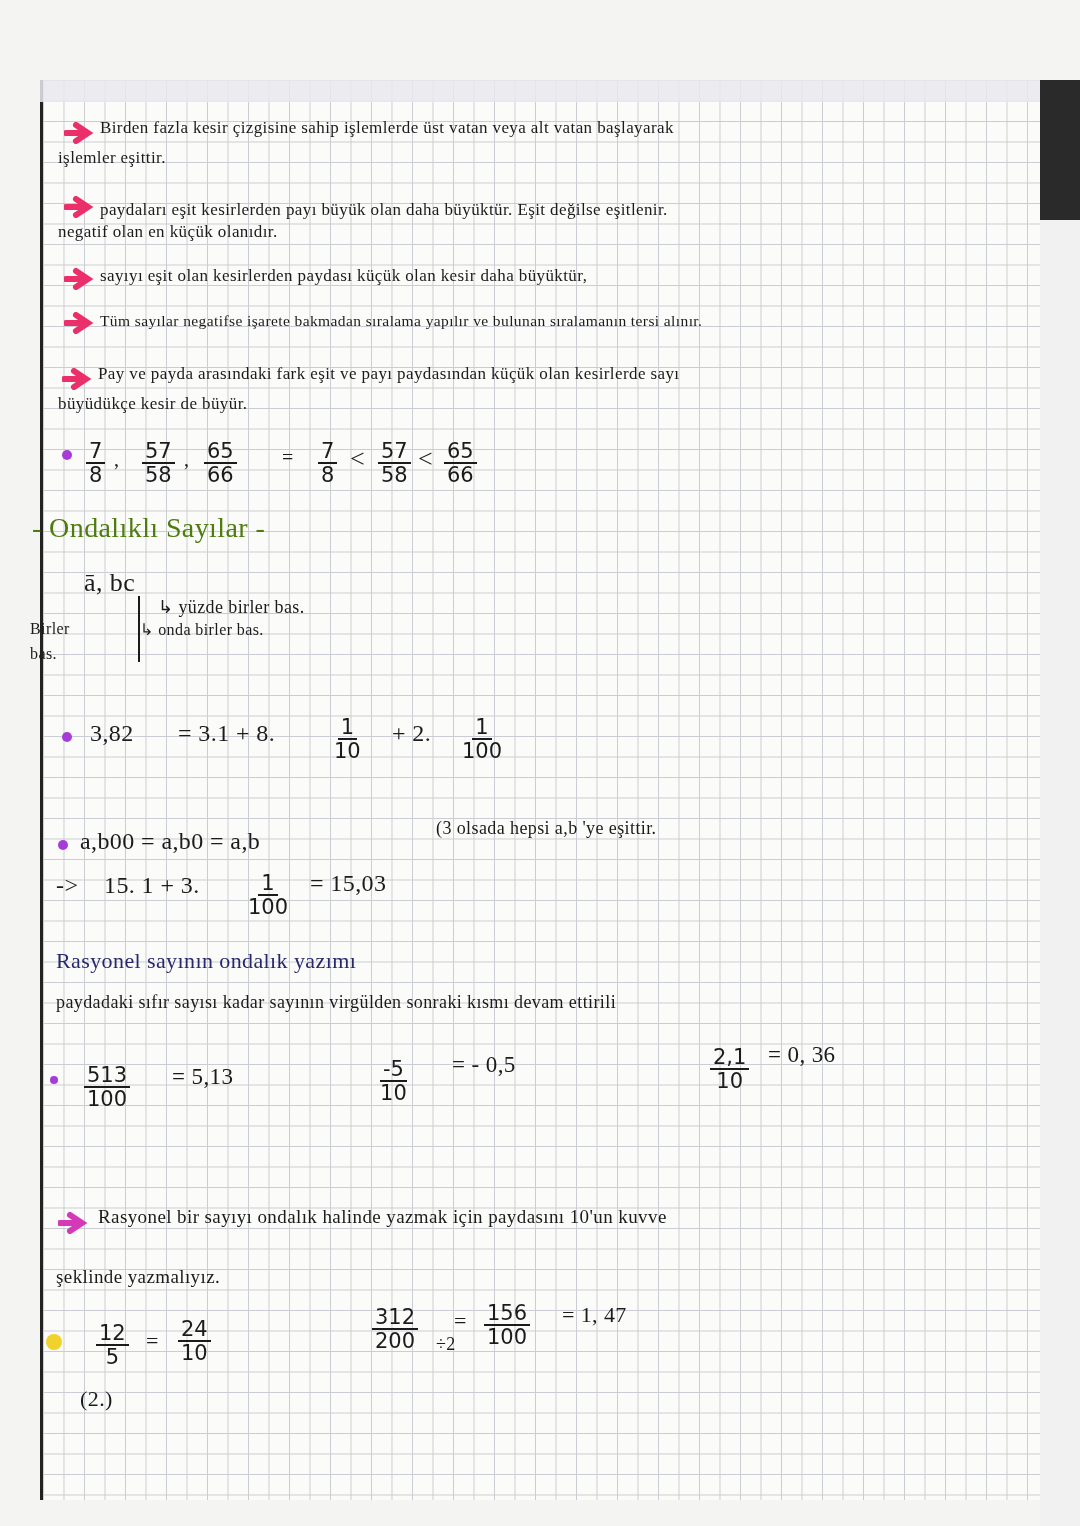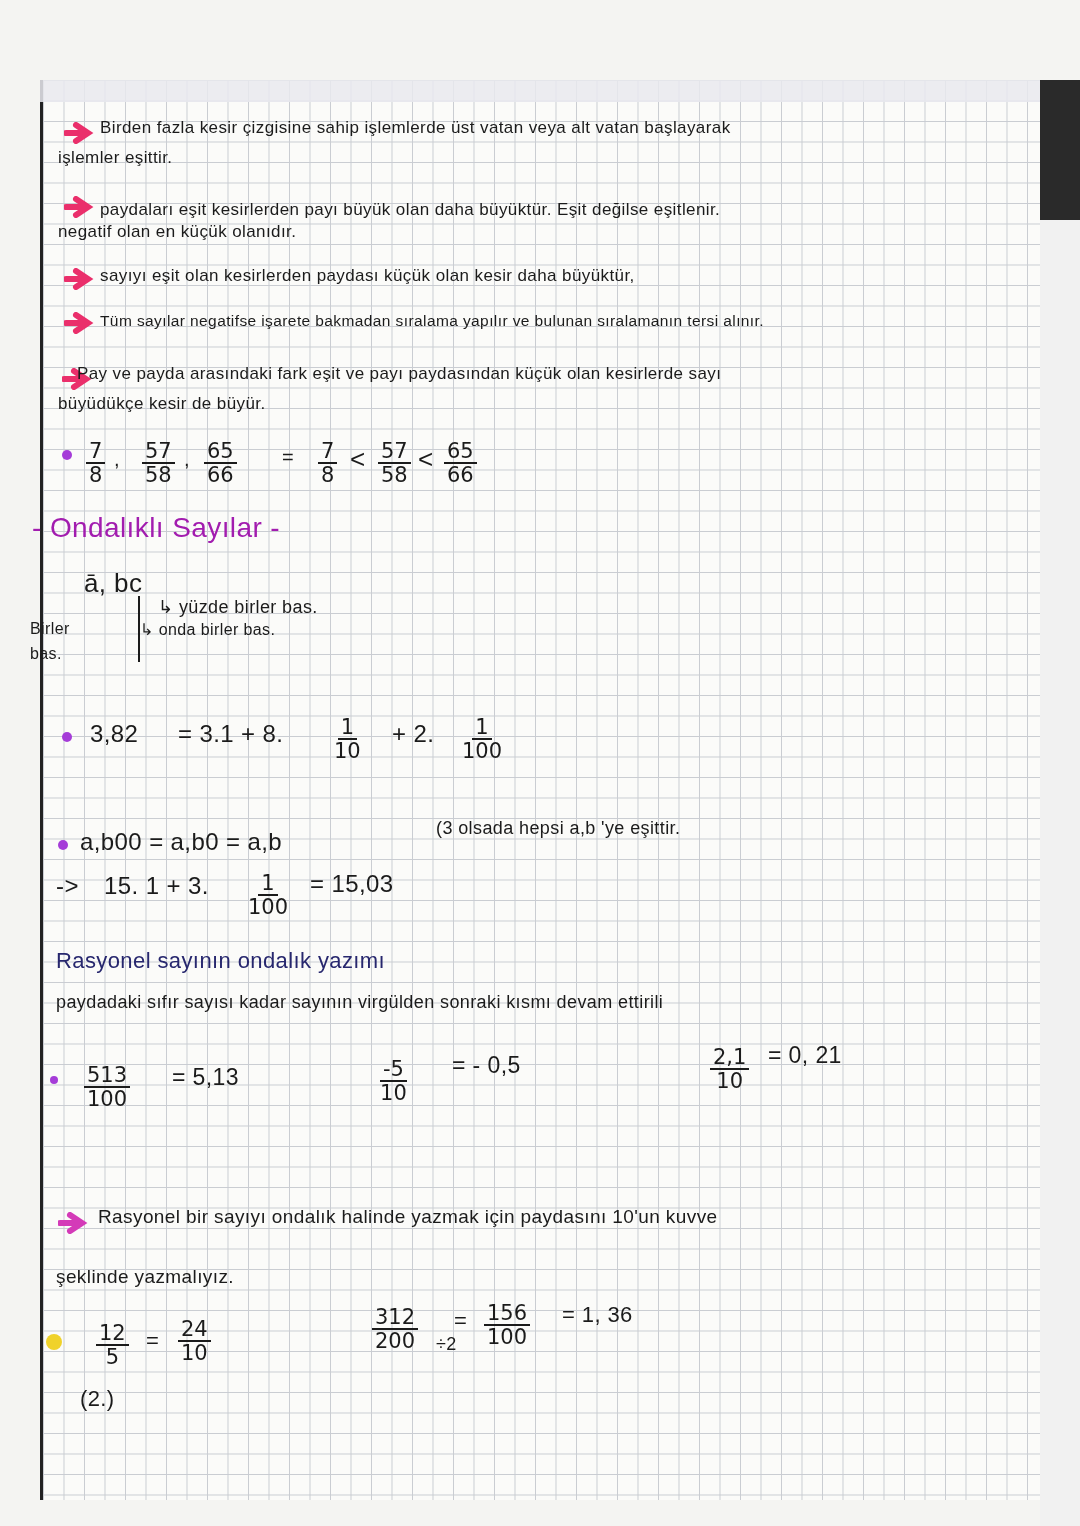--- a/index.html
+++ b/index.html
@@ -3,21 +3,21 @@
 <meta charset="utf-8">
 <style>
   html,body{margin:0;padding:0;}
   body{width:1080px;height:1526px;background:#f4f4f2;position:relative;overflow:hidden;font-family:"DejaVu Sans",sans-serif;color:#1b1b1b;}
   .page{position:absolute;left:40px;top:80px;width:1005px;height:1420px;background-color:#fbfbf9;
     background-image:linear-gradient(#c9ccd2 1px,transparent 1px),linear-gradient(90deg,#c9ccd2 1px,transparent 1px);
     background-size:20.5px 20.5px;border-left:3px solid #222;}
   .topband{position:absolute;left:40px;top:80px;width:1005px;height:22px;background:#e9e9ee;opacity:.85;}
   .rightedge{position:absolute;left:1040px;top:80px;width:40px;height:140px;background:#2a2a2a;}
   .rightedge2{position:absolute;left:1040px;top:220px;width:40px;height:1306px;background:#f1f1f1;}
-  .t{position:absolute;font-family:Liberation Sans, sans-serif;font-size:17px;letter-spacing:.4px;white-space:nowrap;}
+  .t{position:absolute;font-family:Liberation Serif, serif;font-size:17px;letter-spacing:.4px;white-space:nowrap;}
   .big{font-size:26px;letter-spacing:1px;}
   .arrow{position:absolute;width:30px;height:22px;}
   .dot{position:absolute;width:10px;height:10px;border-radius:50%;}
   .frac{position:absolute;display:inline-flex;flex-direction:column;align-items:center;font-size:21px;line-height:22px;}
   .frac .n{border-bottom:2px solid #1b1b1b;padding:0 3px;}
   .bracket{position:absolute;border-left:2px solid #1b1b1b;border-bottom:2px solid #1b1b1b;}
 </style>
 </head>
 <body>
 
@@ -44,21 +44,21 @@
 <div class="t" style="left:100px;top:266px">sayıyı eşit olan kesirlerden paydası küçük olan kesir daha büyüktür,</div>
 
 <svg class="arrow" style="left:64px;top:312px" viewBox="0 0 30 22">
     <path d="M2 11 H20 M12 3 L24 11 L12 19" stroke="#ea2f6b" stroke-width="6" fill="none" stroke-linecap="round"></path>
   </svg>
 <div class="t" style="left:100px;top:312px;font-size:15.5px">Tüm sayılar negatifse işarete bakmadan sıralama yapılır ve bulunan sıralamanın tersi alınır.</div>
 
 <svg class="arrow" style="left:62px;top:368px" viewBox="0 0 30 22">
     <path d="M2 11 H20 M12 3 L24 11 L12 19" stroke="#ea2f6b" stroke-width="6" fill="none" stroke-linecap="round"></path>
   </svg>
-<div class="t" style="left:77px;top:364px">Pay ve payda arasındaki fark eşit ve payı paydasından küçük olan kesirlerde sayı</div>
+<div class="t" style="left:98px;top:364px">Pay ve payda arasındaki fark eşit ve payı paydasından küçük olan kesirlerde sayı</div>
 <div class="t" style="left:58px;top:394px">büyüdükçe kesir de büyür.</div>
 
 <div class="dot" style="left:62px;top:450px;background:#a53cd8"></div>
 <div class="frac" style="left:86px;top:440px">
     <span class="n">7</span>
     <span>8</span>
   </div>
 <div class="t big" style="left:114px;top:448px;font-size:20px">,</div>
 <div class="frac" style="left:142px;top:440px">
     <span class="n">57</span>
@@ -78,21 +78,21 @@
 <div class="frac" style="left:378px;top:440px">
     <span class="n">57</span>
     <span>58</span>
   </div>
 <div class="t" style="left:418px;top:444px;font-size:26px">&lt;</div>
 <div class="frac" style="left:444px;top:440px">
     <span class="n">65</span>
     <span>66</span>
   </div>
 
-<div class="t" style="left:32px;top:512px;font-size:28px;color:#a21caf">- Ondalıklı Sayılar -</div>
+<div class="t" style="left:32px;top:512px;font-size:28px;color:#4d7c0f">- Ondalıklı Sayılar -</div>
 
 <div class="t" style="left:84px;top:568px;font-size:26px">ā, bc</div>
 <div class="t" style="left:30px;top:620px;font-size:16px">Birler</div>
 <div class="t" style="left:30px;top:645px;font-size:16px">bas.</div>
 <div class="bracket" style="left:138px;top:596px;width:0;height:64px"></div>
 <div class="t" style="left:158px;top:596px;font-size:18px">↳ yüzde birler bas.</div>
 <div class="t" style="left:140px;top:620px;font-size:16px">↳ onda birler bas.</div>
 
 <div class="dot" style="left:62px;top:732px;background:#a53cd8"></div>
 <div class="t" style="left:90px;top:720px;font-size:24px">3,82</div>
@@ -130,21 +130,21 @@
 <div class="t" style="left:172px;top:1064px;font-size:23px">= 5,13</div>
 <div class="frac" style="left:380px;top:1058px">
     <span class="n">-5</span>
     <span>10</span>
   </div>
 <div class="t" style="left:452px;top:1052px;font-size:23px">= - 0,5</div>
 <div class="frac" style="left:710px;top:1046px">
     <span class="n">2,1</span>
     <span>10</span>
   </div>
-<div class="t" style="left:768px;top:1042px;font-size:23px">= 0, 21</div>
+<div class="t" style="left:768px;top:1042px;font-size:23px">= 0, 36</div>
 
 <svg class="arrow" style="left:58px;top:1212px" viewBox="0 0 30 22">
     <path d="M2 11 H20 M12 3 L24 11 L12 19" stroke="#d43ab8" stroke-width="6" fill="none" stroke-linecap="round"></path>
   </svg>
 <div class="t" style="left:98px;top:1206px;font-size:19px">Rasyonel bir sayıyı ondalık halinde yazmak için paydasını 10'un kuvve</div>
 <div class="t" style="left:56px;top:1266px;font-size:19px">şeklinde yazmalıyız.</div>
 
 <div class="dot" style="left:46px;top:1334px;background:#f0d22a;width:16px;height:16px"></div>
 <div class="frac" style="left:96px;top:1322px">
     <span class="n">12</span>
@@ -159,13 +159,13 @@
 <div class="frac" style="left:372px;top:1306px">
     <span class="n">312</span>
     <span>200</span>
   </div>
 <div class="t" style="left:436px;top:1334px;font-size:18px">÷2</div>
 <div class="t" style="left:454px;top:1308px;font-size:22px">=</div>
 <div class="frac" style="left:484px;top:1302px">
     <span class="n">156</span>
     <span>100</span>
   </div>
-<div class="t" style="left:562px;top:1302px;font-size:22px">= 1, 36</div>
+<div class="t" style="left:562px;top:1302px;font-size:22px">= 1, 47</div>
 
 </body></html>

